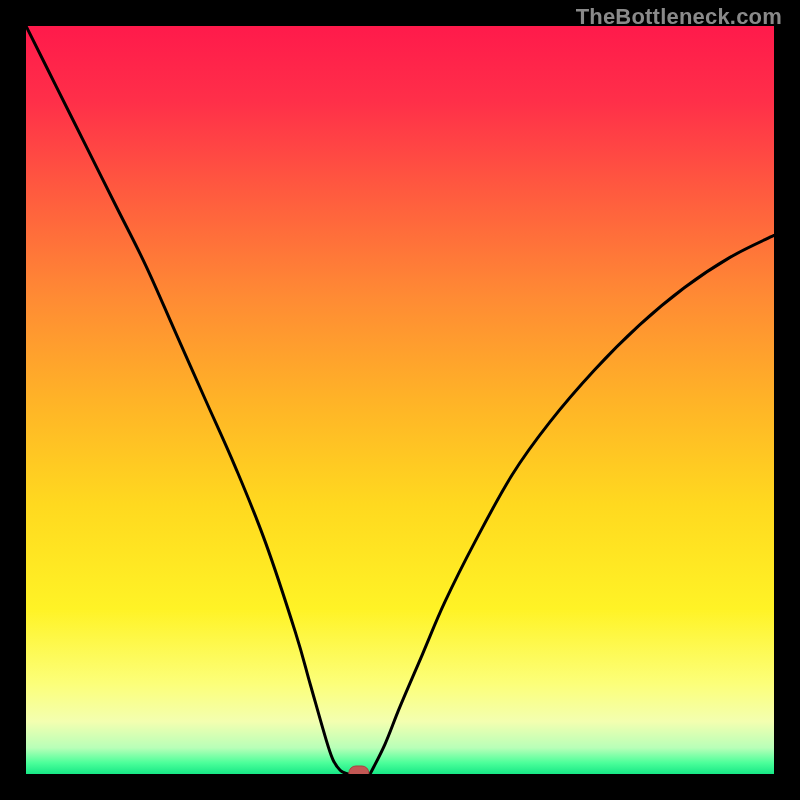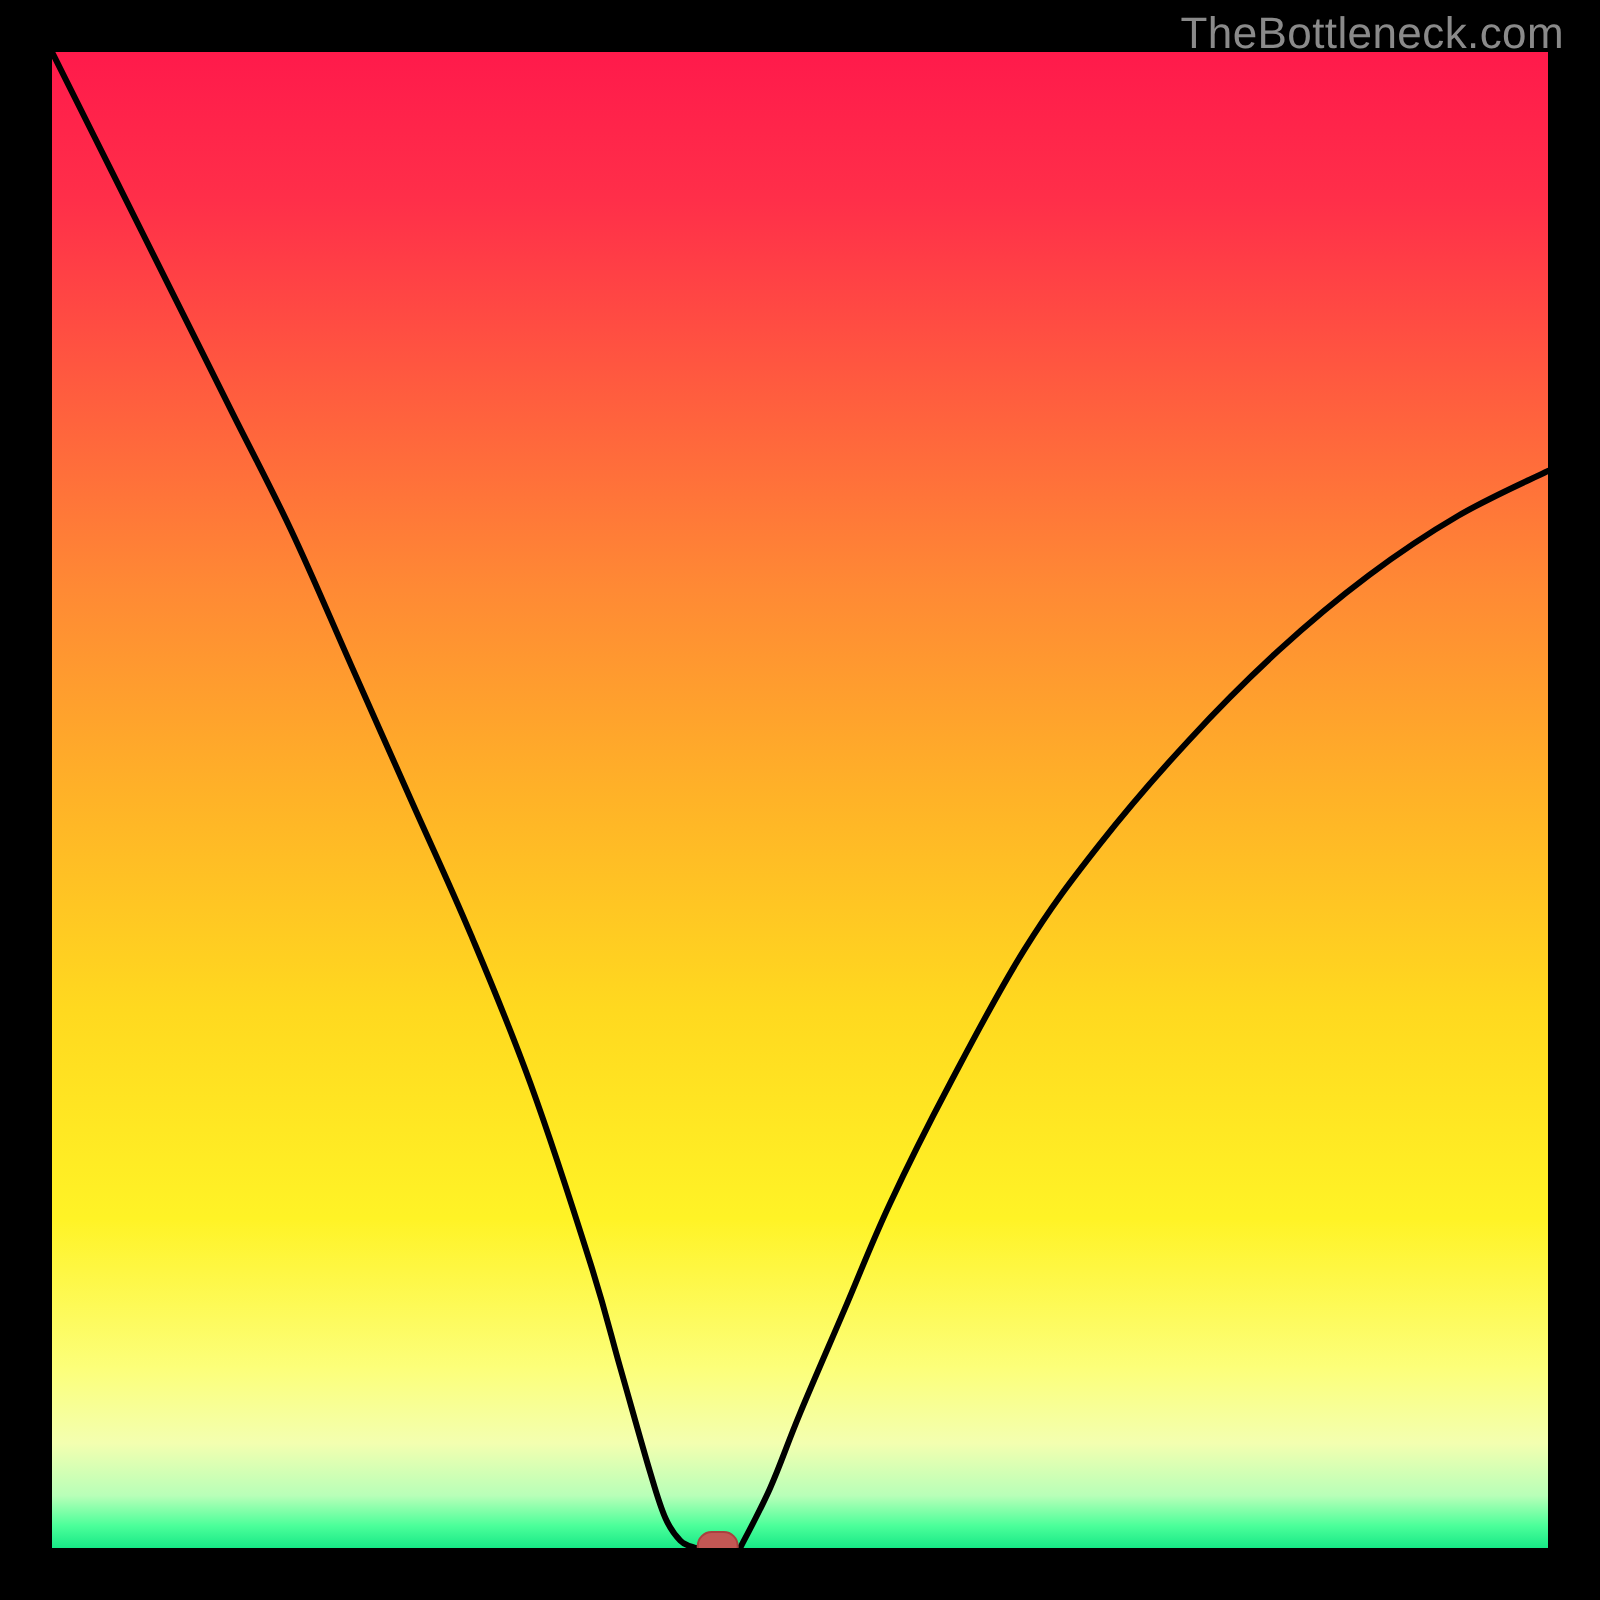--- a/index.html
+++ b/index.html
@@ -15,21 +15,21 @@
     width: 800px;
     height: 800px;
     background: #000;
   }
   .watermark {
     position: absolute;
     top: 4px;
     right: 18px;
     font-family: Arial, Helvetica, sans-serif;
     font-size: 22px;
-    font-weight: 400;
+    font-weight: 700;
     color: #8a8a8a;
     letter-spacing: 0.2px;
     user-select: none;
   }
   svg {
     position: absolute;
     left: 0;
     top: 0;
   }
 </style>

